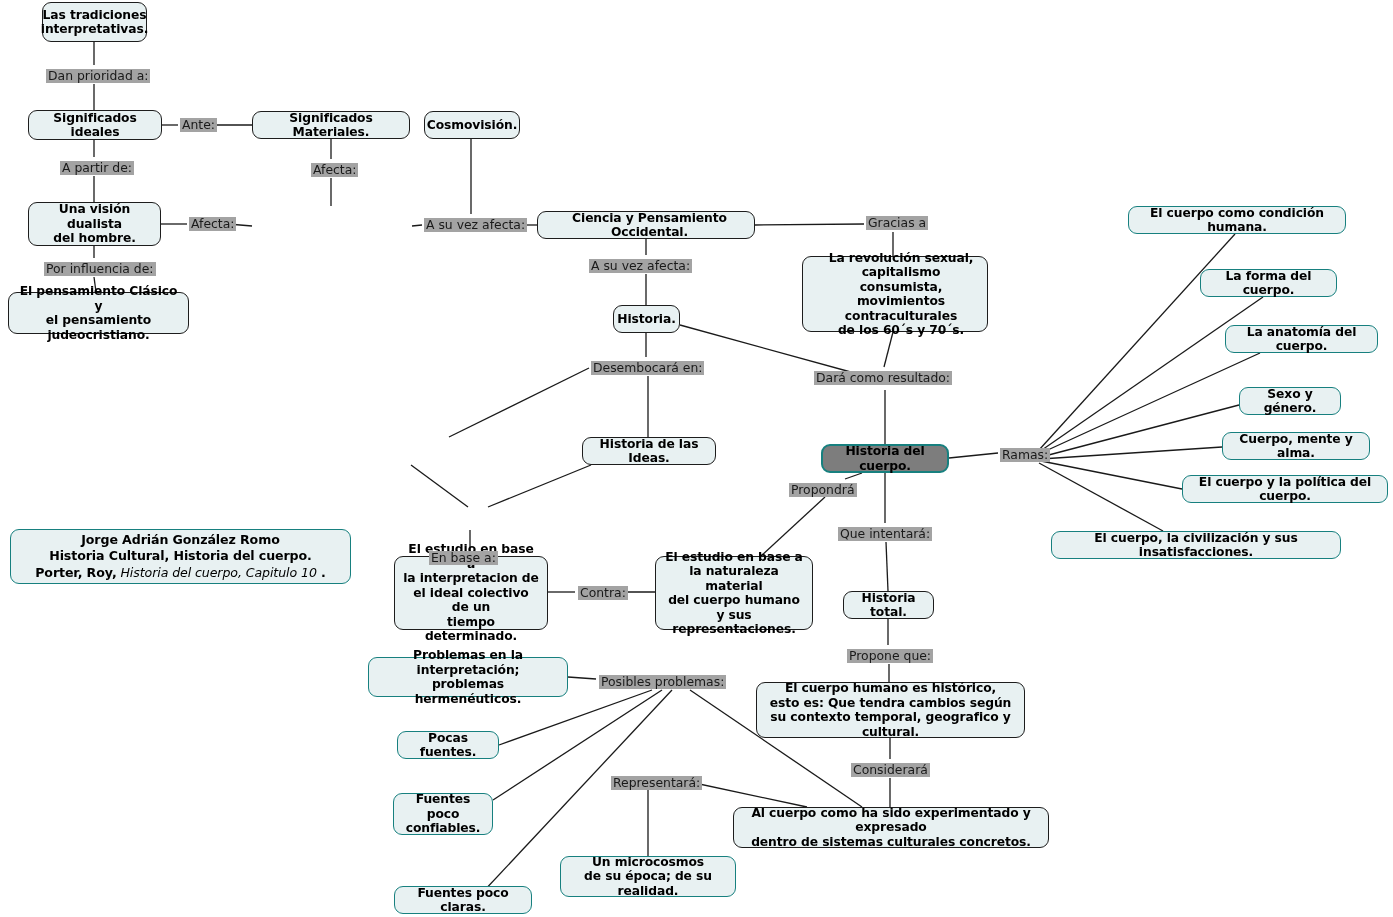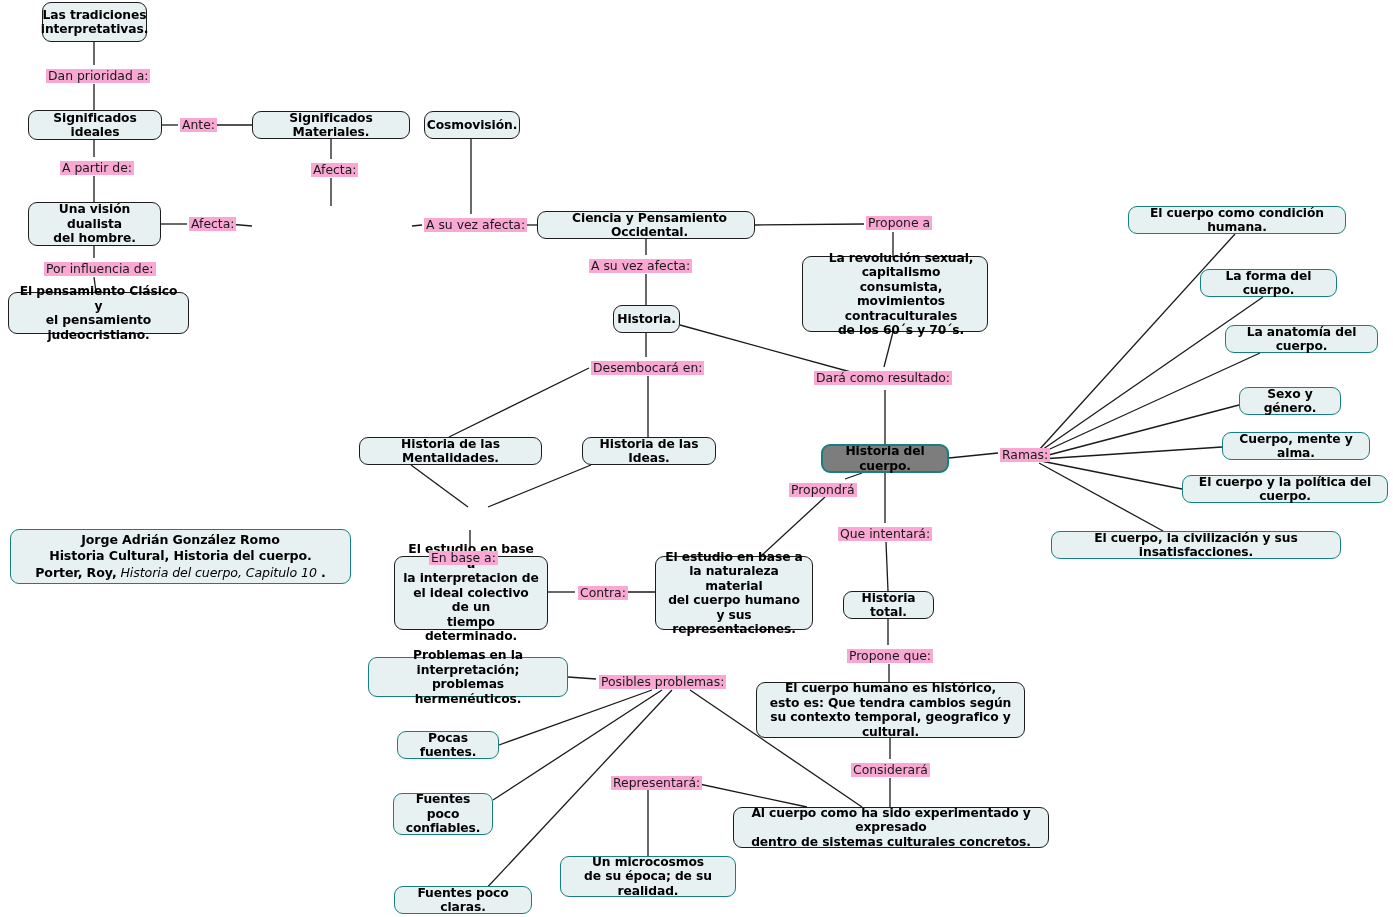--- a/index.html
+++ b/index.html
@@ -73,21 +73,21 @@
   }
   .legend-line { display: block; }
   .legend-italic { font-style: italic; font-weight: normal; }
   .legend-bold { font-weight: bold; }
   .link-label {
     position: absolute;
     font-size: 12.4px;
     font-weight: normal;
     color: #1a1a1a;
     white-space: nowrap;
-    background: #f9a8d4;
+    background: #a3a3a3;
     padding: 0 2px;
     line-height: 1.1;
   }
 </style>
 </head>
 <body>
 
 <div id="canvas">
   <svg id="edges" viewBox="0 0 1393 917">
       <polyline points="94,42 94,65" fill="none" stroke="#1a1a1a" stroke-width="1.3"></polyline>
@@ -153,21 +153,20 @@
       <div class="node" style="left: 28px; top: 202px; width: 133px; height: 44px;">Una visión dualista
 del hombre.</div>
       <div class="node" style="left: 537px; top: 211px; width: 218px; height: 28px; padding-left: 15px;">Ciencia y Pensamiento Occidental.</div>
       <div class="node" style="left: 8px; top: 292px; width: 181px; height: 42px;">El pensamiento Clásico y
 el pensamiento judeocristiano.</div>
       <div class="node" style="left: 802px; top: 256px; width: 186px; height: 76px; padding-left: 20px;">La revolución sexual,
 capitalismo consumista,
 movimientos contraculturales
 de los 60´s y 70´s.</div>
       <div class="node" style="left: 613px; top: 305px; width: 67px; height: 28px;">Historia.</div>
-      <div class="node" style="left: 359px; top: 437px; width: 183px; height: 28px;">Historia de las Mentalidades.</div>
       <div class="node" style="left: 582px; top: 437px; width: 134px; height: 28px;">Historia de las Ideas.</div>
       <div class="node selected" style="left: 821px; top: 444px; width: 128px; height: 29px;">Historia del cuerpo.</div>
       <div class="node teal" style="left: 1128px; top: 206px; width: 218px; height: 28px;">El cuerpo como condición humana.</div>
       <div class="node teal" style="left: 1200px; top: 269px; width: 137px; height: 28px;">La forma del cuerpo.</div>
       <div class="node teal" style="left: 1225px; top: 325px; width: 153px; height: 28px;">La anatomía del cuerpo.</div>
       <div class="node teal" style="left: 1239px; top: 387px; width: 102px; height: 28px;">Sexo y género.</div>
       <div class="node teal" style="left: 1222px; top: 432px; width: 148px; height: 28px;">Cuerpo, mente y alma.</div>
       <div class="node teal" style="left: 1182px; top: 475px; width: 206px; height: 28px;">El cuerpo y la política del cuerpo.</div>
       <div class="node teal" style="left: 1051px; top: 531px; width: 290px; height: 28px;">El cuerpo, la civilización y sus insatisfacciones.</div>
       <div class="node" style="left: 394px; top: 556px; width: 154px; height: 74px;">El estudio en base a
@@ -198,21 +197,21 @@
         <span class="legend-line"><span class="legend-bold">Porter, Roy,</span><span class="legend-italic"> Historia del cuerpo, Capitulo 10</span><span> .</span></span>
       </div>
     </div>
   <div id="labels">
       <span class="link-label" style="left: 46px; top: 69px;">Dan prioridad a:</span>
       <span class="link-label" style="left: 180px; top: 118px;">Ante:</span>
       <span class="link-label" style="left: 60px; top: 161px;">A partir de:</span>
       <span class="link-label" style="left: 311px; top: 163px;">Afecta:</span>
       <span class="link-label" style="left: 189px; top: 217px;">Afecta:</span>
       <span class="link-label" style="left: 424px; top: 218px;">A su vez afecta:</span>
-      <span class="link-label" style="left: 866px; top: 216px;">Propone a</span>
+      <span class="link-label" style="left: 866px; top: 216px;">Gracias a</span>
       <span class="link-label" style="left: 44px; top: 262px;">Por influencia de:</span>
       <span class="link-label" style="left: 589px; top: 259px;">A su vez afecta:</span>
       <span class="link-label" style="left: 591px; top: 361px;">Desembocará en:</span>
       <span class="link-label" style="left: 814px; top: 371px;">Dará como resultado:</span>
       <span class="link-label" style="left: 1000px; top: 448px;">Ramas:</span>
       <span class="link-label" style="left: 789px; top: 483px;">Propondrá</span>
       <span class="link-label" style="left: 429px; top: 511px; margin-top: 40px;">En base a:</span>
       <span class="link-label" style="left: 838px; top: 527px;">Que intentará:</span>
       <span class="link-label" style="left: 578px; top: 586px;">Contra:</span>
       <span class="link-label" style="left: 847px; top: 649px;">Propone que:</span>

